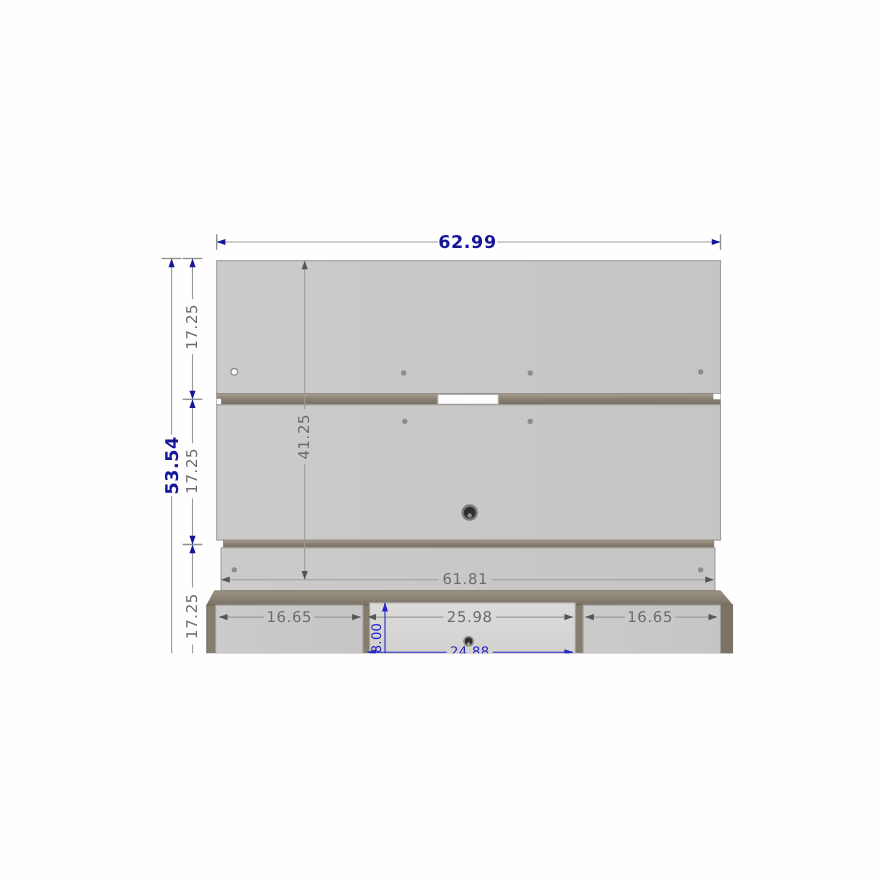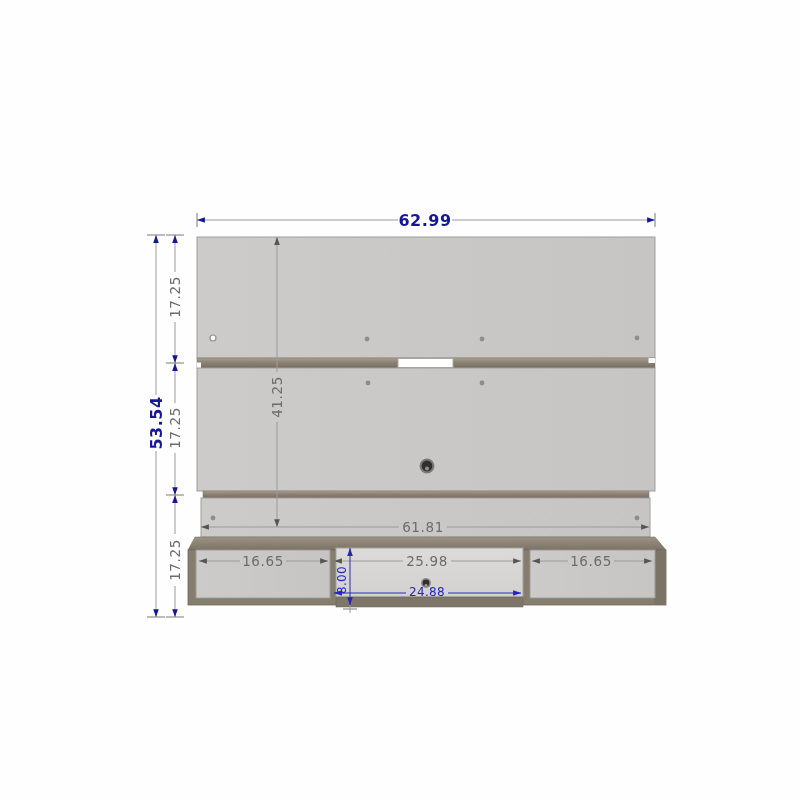--- a/index.html
+++ b/index.html
@@ -1,16 +1,16 @@
 <!DOCTYPE html>
 <html><head>
 <meta charset="utf-8">
 <style>
   html,body{margin:0;padding:0;background:#fefefe;}
-  .stage{position:relative;width:800px;height:800px;background:#fefefe;overflow:hidden;
+  .stage{position:relative;width:800px;height:594px;background:#fefefe;overflow:hidden;
          font-family:"DejaVu Sans",sans-serif;}
   svg{position:absolute;left:0;top:0;}
   
   .panel{fill:url(#panelGrad);stroke:#9e9e9c;stroke-width:1;}
   .compartment{fill:url(#panelGrad);stroke:#9c9c99;stroke-width:1;}
   .opening{fill:url(#midGrad);stroke:#a2a29f;stroke-width:1;}
   .trim{fill:url(#trimGrad);stroke:#7d7568;stroke-width:.5;}
   .hole-dot{fill:#8d8d8d;}
   
   .dimline{stroke:#9b9b9b;stroke-width:1;fill:none;}

